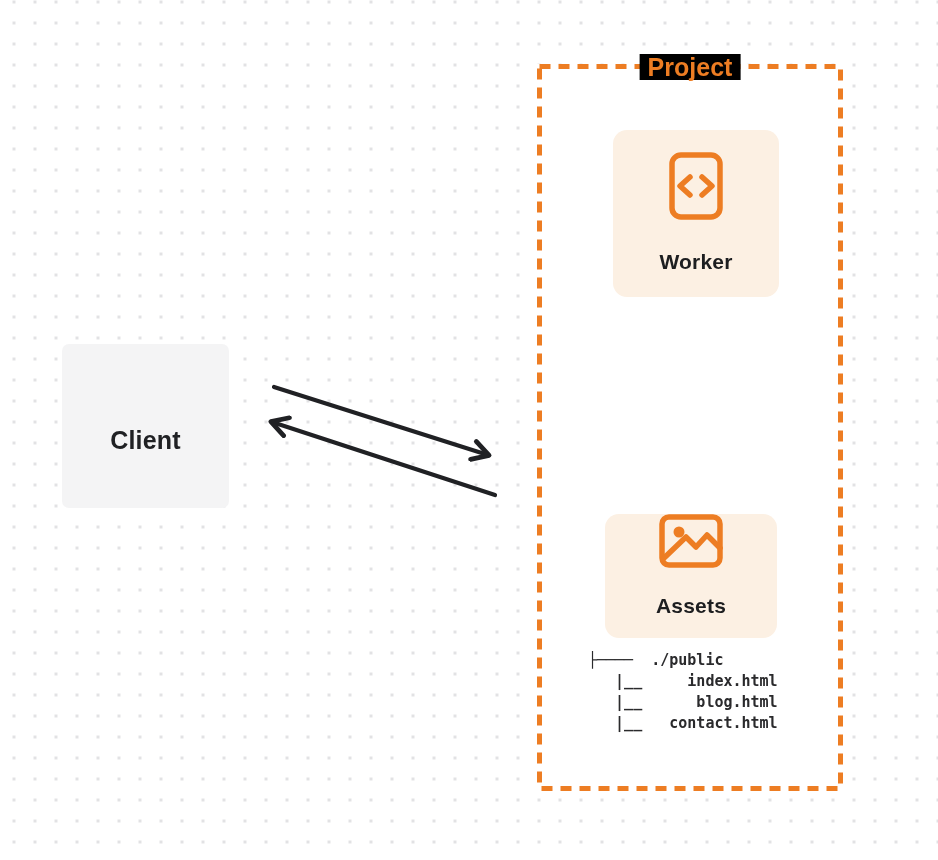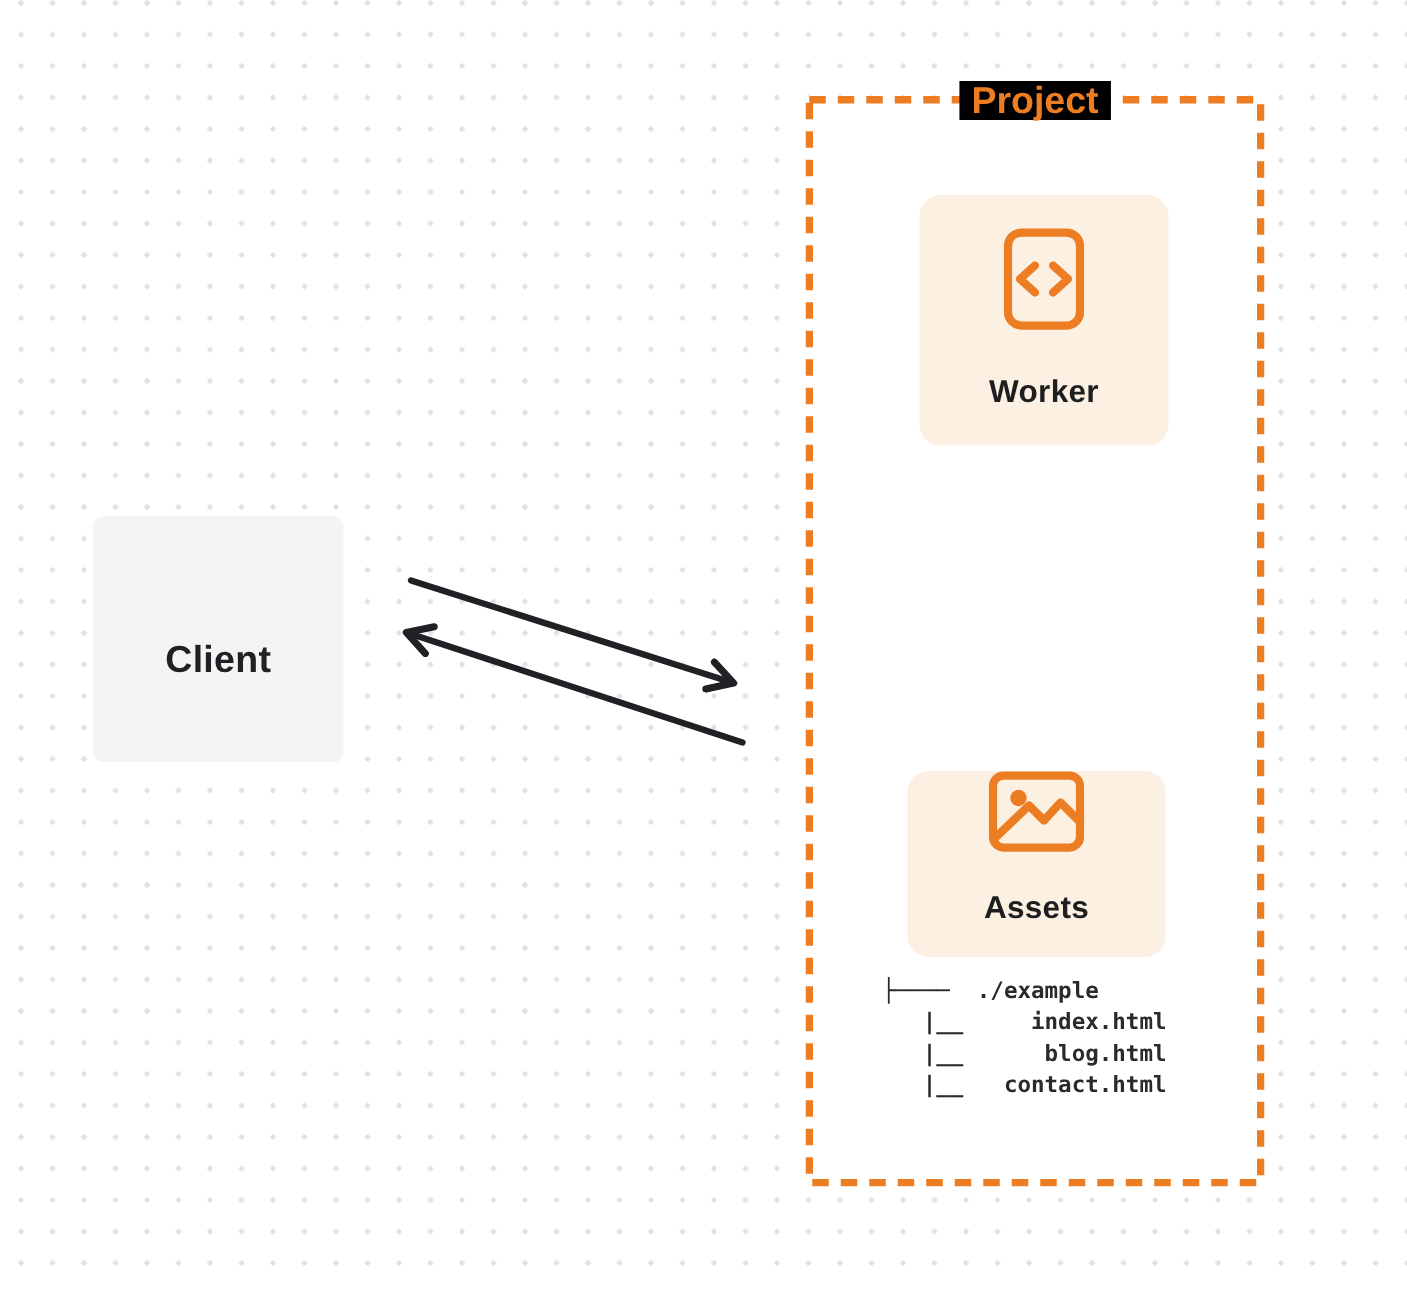--- a/index.html
+++ b/index.html
@@ -111,19 +111,19 @@
 
     <div class="card assets-card">
       <svg class="icon" width="64" height="54" viewBox="0 0 64 54">
         <rect x="3" y="3" width="58" height="48" rx="7" fill="none" stroke="currentColor" stroke-width="5.5"></rect>
         <circle cx="20" cy="18" r="5.5" fill="currentColor"></circle>
         <path d="M4,45 L27,23 L37,33 L48,21 L61,34" fill="none" stroke="currentColor" stroke-width="5.5" stroke-linecap="round" stroke-linejoin="round"></path>
       </svg>
       <span class="card-label">Assets</span>
     </div>
 
-    <pre class="file-tree">├────  ./example
+    <pre class="file-tree">├────  ./public
    |__     index.html
    |__      blog.html
    |__   contact.html</pre>
   </div>
 
 </div>
 
 </body></html>

